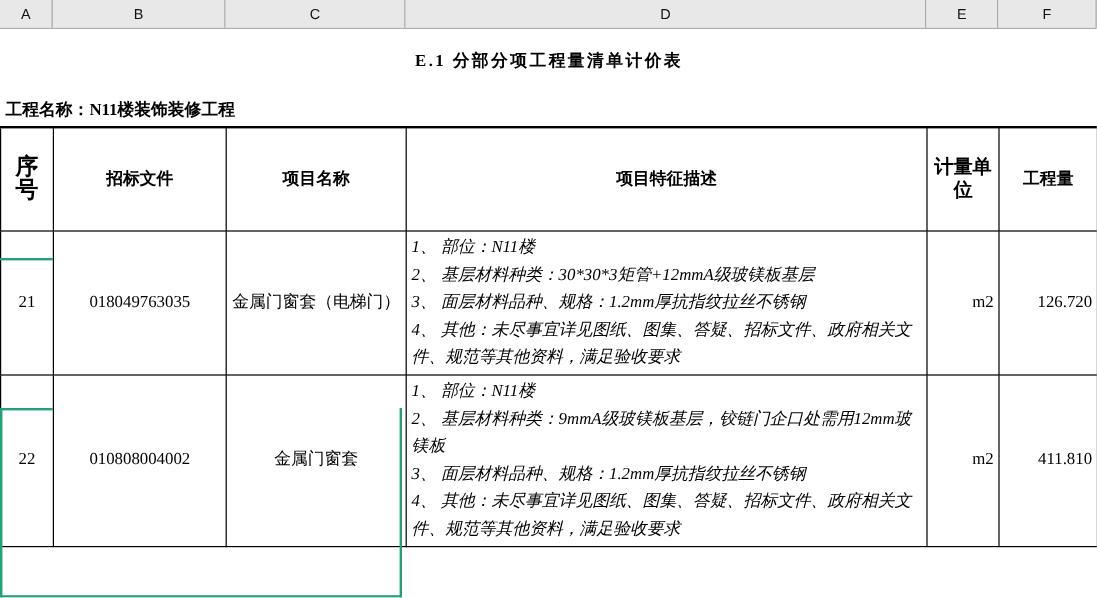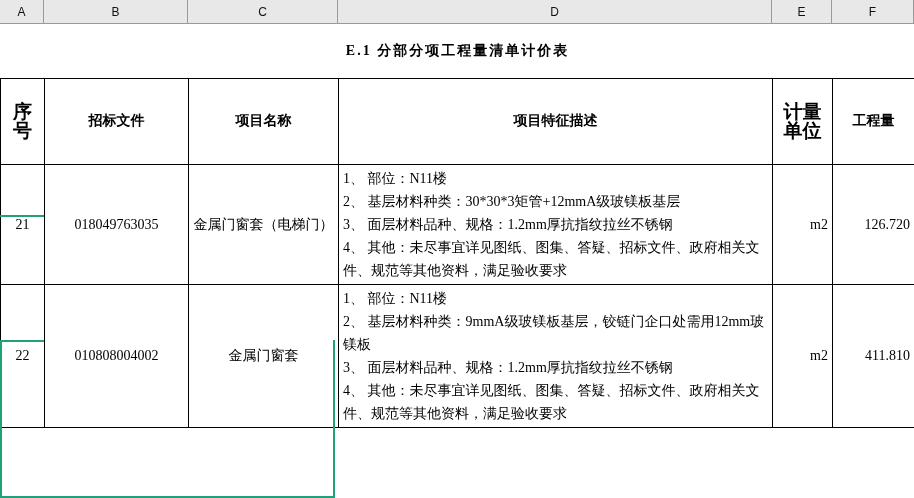--- a/index.html
+++ b/index.html
@@ -88,31 +88,31 @@
     font-weight: bold;
     font-size: 15px;
     height: 86px;
     border: 1px solid #000;
   }
   .hdr td.seq {
     font-size: 19px;
     line-height: 19px;
   }
   .hdr td.unit {
-    font-size: 19px;
+    font-size: 16px;
     line-height: 19px;
   }
   .data td {
     font-size: 14.5px;
     line-height: 23px;
   }
   .c-seq { text-align: center; margin-left: 24px; }
   .c-code { text-align: center; }
   .c-name { text-align: center; padding-left: 8px; }
-  .c-desc { text-align: left; padding-left: 6px; padding-right: 4px; }
+  .c-desc { text-align: left; padding-left: 6px; padding-right: 4px; font-style: italic; }
   .c-unit { text-align: right; }
   .c-qty  { text-align: right; padding-right: 10px; }
   .desc-line { white-space: normal; }
 
   
   .sel-top {
     position: absolute;
     background: #21a179;
   }
 </style>
@@ -138,20 +138,23 @@
       <col style="width:434px">
       <col style="width:60px">
       <col style="width:82px">
     </colgroup>
 
     <tbody>
         <tr class="title-row">
       <td class="title-cell" colspan="6">E.1  分部分项工程量清单计价表</td>
     </tr>
 
+    <tr class="proj-row">
+      <td colspan="6">工程名称：N11楼装饰装修工程</td>
+    </tr>
 
     <tr class="hdr">
       <td class="seq">序号</td>
       <td>招标文件</td>
       <td>项目名称</td>
       <td>项目特征描述</td>
       <td class="unit">计量单位</td>
       <td>工程量</td>
     </tr>
 

